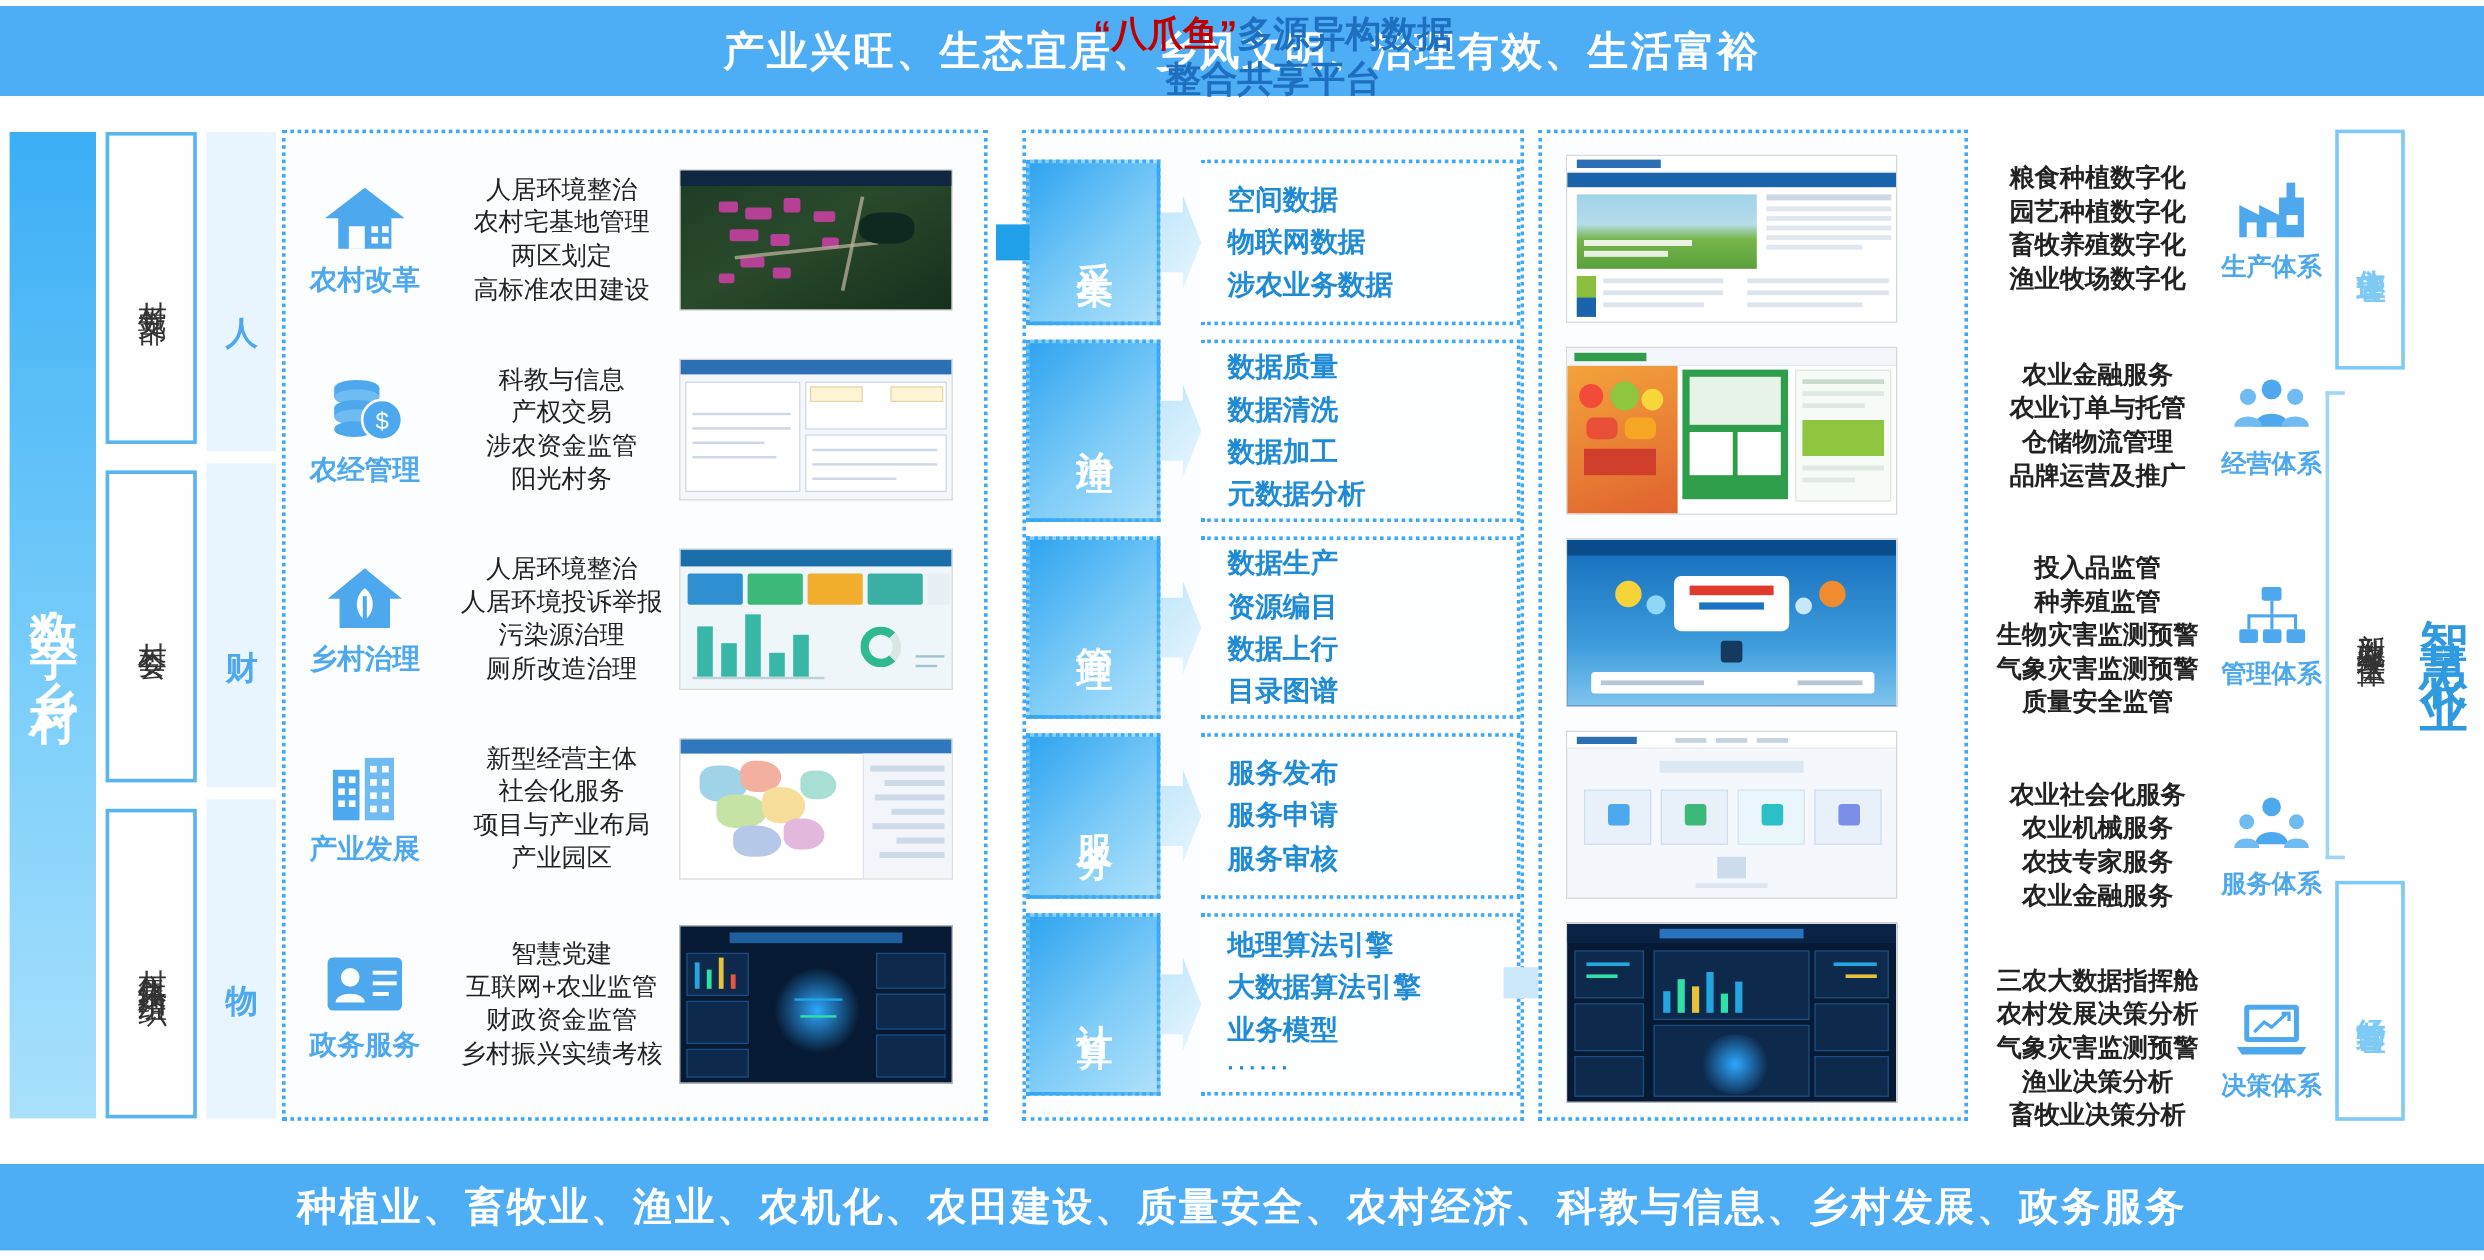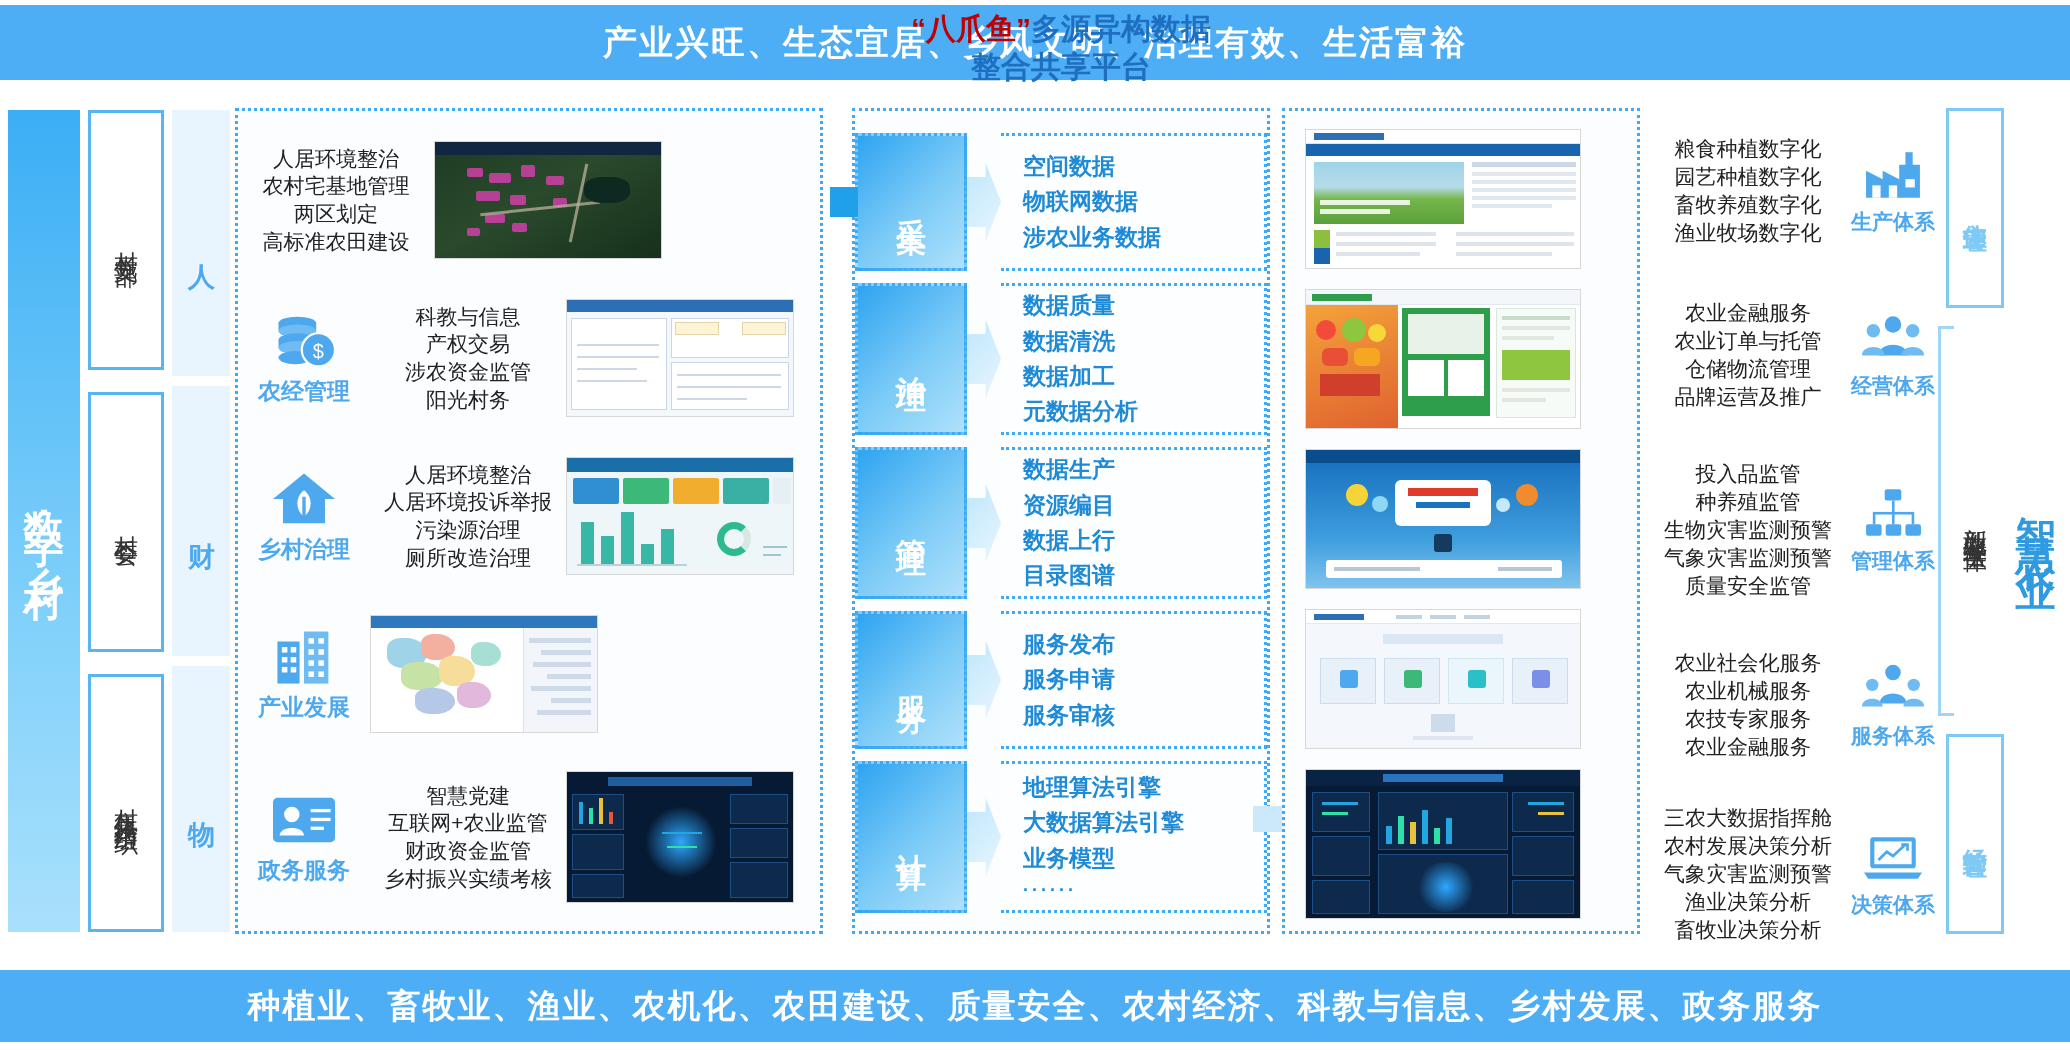--- a/index.html
+++ b/index.html
@@ -153,21 +153,21 @@
 
   
   .rShot {
     position:absolute; left:20px; width:276px; height:140px;
     border:1px solid #d8d8d8; overflow:hidden;
   }
 
   
   .sysCol { position:absolute; left:1650px; top:18px; width:290px; height:826px; }
   .sysRow { position:absolute; left:0; width:290px; display:flex; align-items:center; }
-  .sysText { width:196px; text-align:center; font-size:21px; color:#222; line-height:1.34; }
+  .sysText { width:196px; text-align:center; font-size:21px; color:#222; line-height:1.34;font-weight:bold; }
   .sysIcon { width:94px; display:flex; flex-direction:column; align-items:center; justify-content:center; }
   .sysIcon .glyph { width:70px; height:58px; display:block; }
   .sysIcon .lbl { color:#4DA8EE; font-size:21px; font-weight:bold; margin-top:4px; white-space:nowrap; }
 
   
   .vlabBox {
     position:absolute; border:3px solid #7FCAF4; background:#fff;
     display:flex; align-items:center; justify-content:center;
   }
   .vlabBox span {
@@ -220,20 +220,31 @@
       <span>财</span>
     </div>
     <div class="rcw" id="rcw2">
       <span>物</span>
     </div>
   </div>
 
   <div class="dashPanel" id="panelLeft">
 
     <div class="modRow" style="top:14px;height:150px;">
+      <div class="modIcon">
+        <svg class="glyph" viewBox="0 0 64 56">
+          <path d="M32 4 L62 27 L52 27 L52 50 L12 50 L12 27 L2 27 Z" fill="#4DA8EE"></path>
+          <rect x="20" y="33" width="12" height="17" fill="#FBFDFF"></rect>
+          <rect x="37" y="33" width="5" height="5" fill="#FBFDFF"></rect>
+          <rect x="45" y="33" width="5" height="5" fill="#FBFDFF"></rect>
+          <rect x="37" y="41" width="5" height="5" fill="#FBFDFF"></rect>
+          <rect x="45" y="41" width="5" height="5" fill="#FBFDFF"></rect>
+        </svg>
+        <div class="lbl">农村改革</div>
+      </div>
       <div class="modText">
         <div>人居环境整治</div>
         <div>农村宅基地管理</div>
         <div>两区划定</div>
         <div>高标准农田建设</div>
       </div>
       <div class="modShot shotSat">
         <div class="bar"></div>
         <div class="blob" style="left:14%;top:22%;width:16px;height:9px;"></div>
         <div class="blob" style="left:24%;top:27%;width:22px;height:10px;"></div>
@@ -337,20 +348,26 @@
           <rect x="36" y="11" width="5" height="5" fill="#FBFDFF"></rect>
           <rect x="45" y="11" width="5" height="5" fill="#FBFDFF"></rect>
           <rect x="36" y="21" width="5" height="5" fill="#FBFDFF"></rect>
           <rect x="45" y="21" width="5" height="5" fill="#FBFDFF"></rect>
           <rect x="36" y="31" width="5" height="5" fill="#FBFDFF"></rect>
           <rect x="45" y="31" width="5" height="5" fill="#FBFDFF"></rect>
           <rect x="36" y="41" width="5" height="5" fill="#FBFDFF"></rect>
           <rect x="45" y="41" width="5" height="5" fill="#FBFDFF"></rect>
         </svg>
         <div class="lbl">产业发展</div>
+      </div>
+      <div class="modText">
+        <div>新型经营主体</div>
+        <div>社会化服务</div>
+        <div>项目与产业布局</div>
+        <div>产业园区</div>
       </div>
       <div class="modShot shotMap">
         <div class="mtop"></div>
         <div class="blobm" style="left:16px;top:22px;width:40px;height:30px;background:#9fd3e8;"></div>
         <div class="blobm" style="left:50px;top:18px;width:34px;height:26px;background:#f3b0a0;"></div>
         <div class="blobm" style="left:30px;top:46px;width:42px;height:28px;background:#c6e2a4;"></div>
         <div class="blobm" style="left:68px;top:40px;width:36px;height:30px;background:#f7dd9a;"></div>
         <div class="blobm" style="left:44px;top:72px;width:40px;height:26px;background:#b5c8e8;"></div>
         <div class="blobm" style="left:86px;top:66px;width:34px;height:26px;background:#e3b8dd;"></div>
         <div class="blobm" style="left:100px;top:26px;width:30px;height:24px;background:#a8dfd4;"></div>

